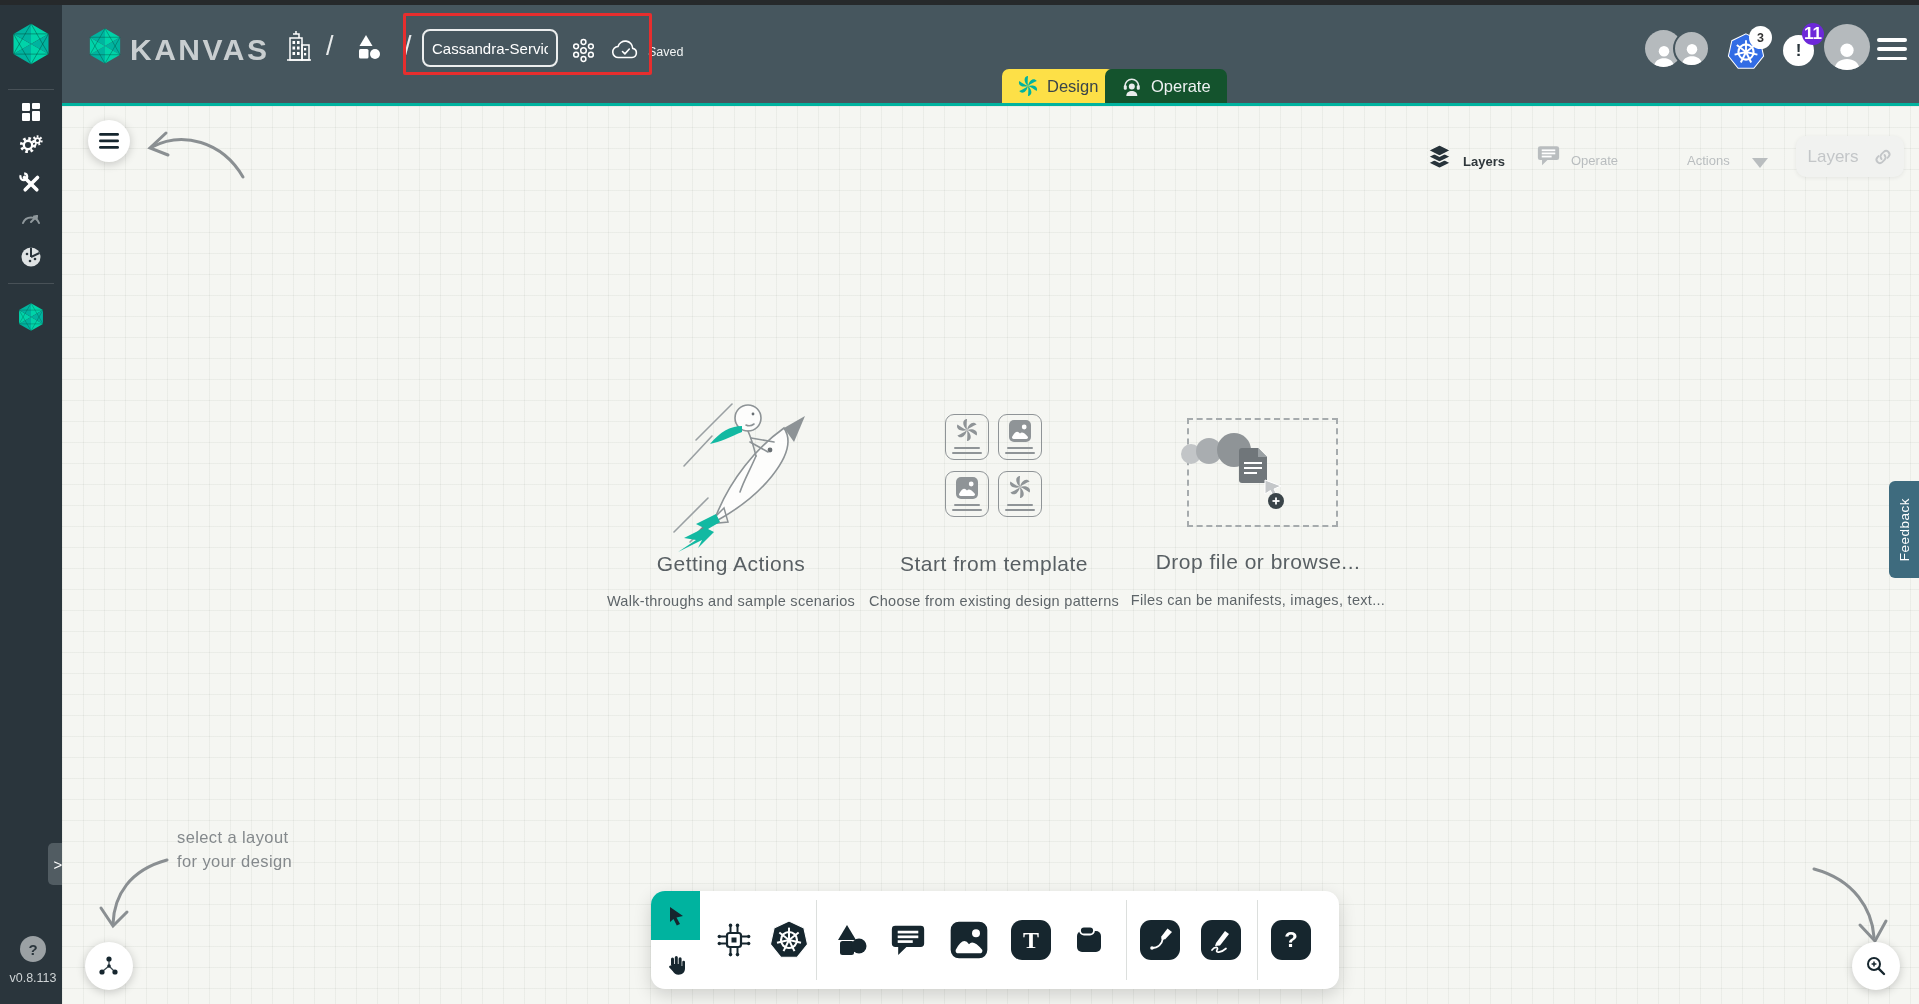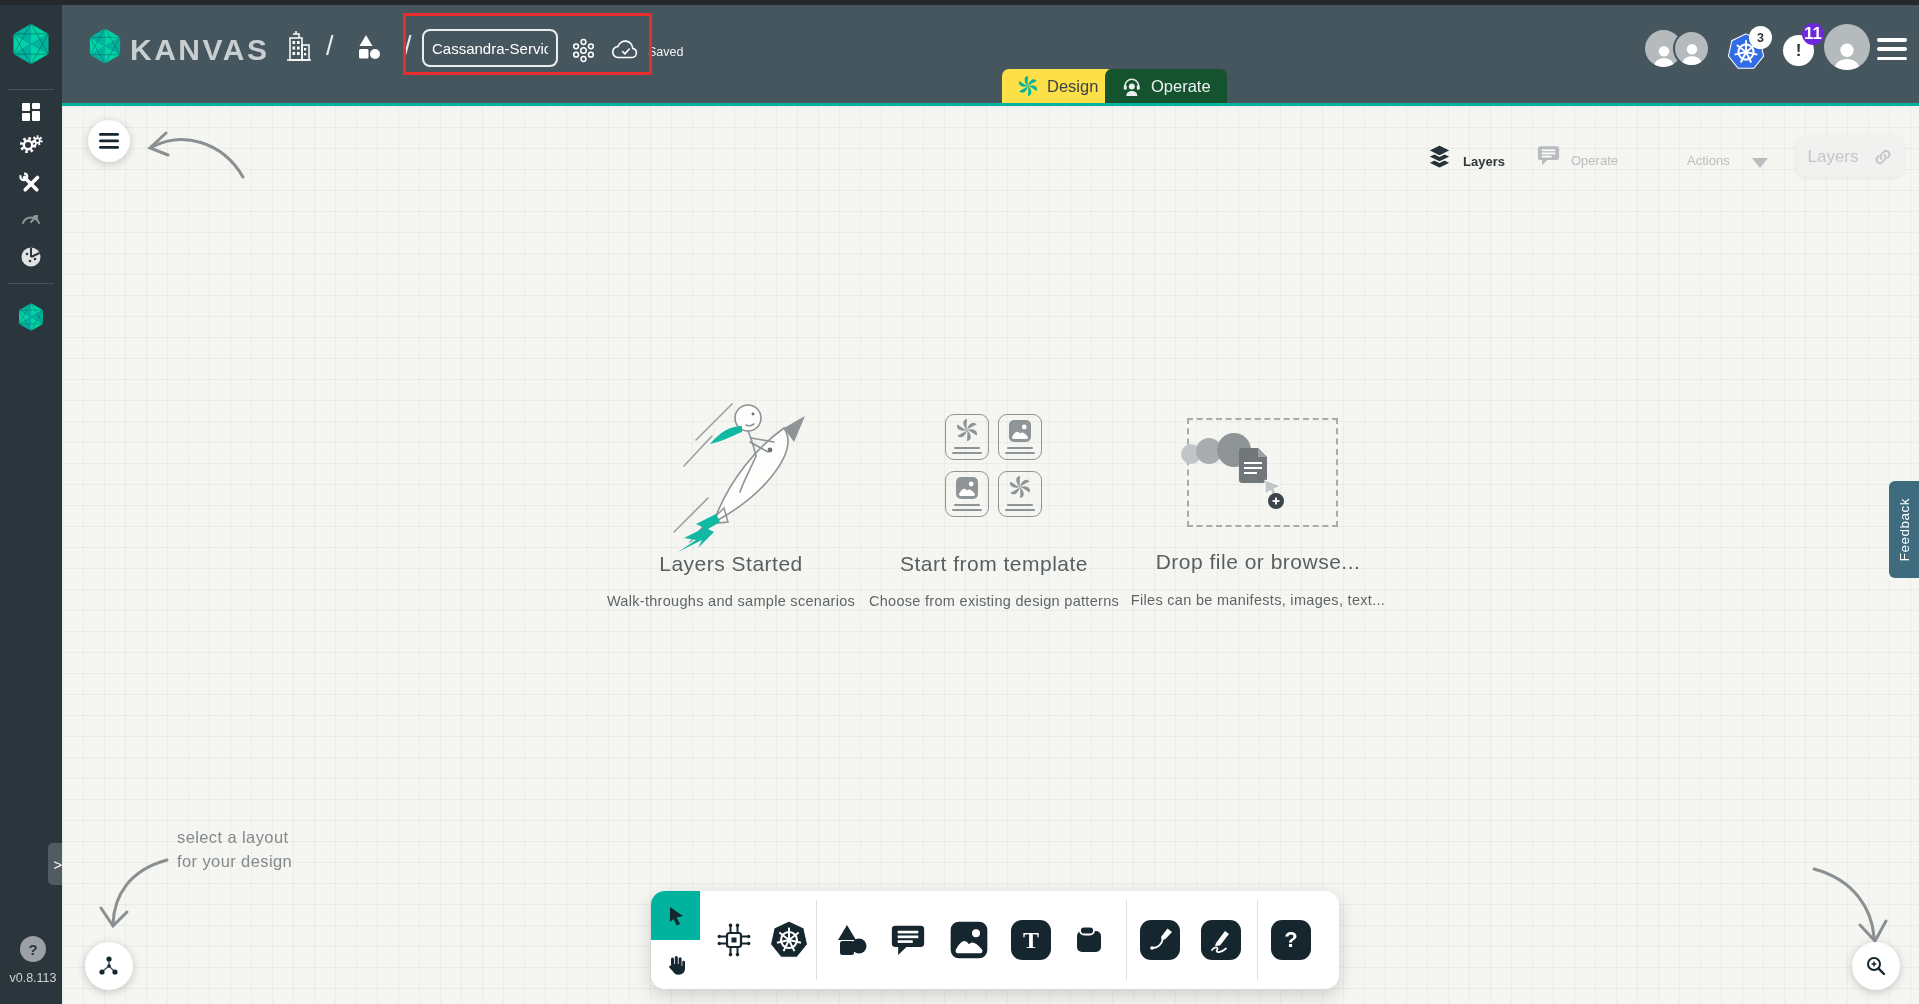--- a/index.html
+++ b/index.html
@@ -348,21 +348,21 @@
           <circle cx="98" cy="36" r="13" fill="#fdfdfc"></circle>
           <path d="M104 42 q-4 3 -8 1"></path>
           <path d="M98 49 C 102 58 104 66 106 74"></path>
           <path d="M101 56 L124 60"></path>
             <path d="M100 60 L118 70"></path>
           <path d="M106 74 C 100 88 94 98 90 110"></path>
         </g>
         <circle cx="103" cy="32" r="1.4" fill="#6a7074"></circle>
         <path d="M92 44 C 80 44 70 50 60 62 C 70 60 80 55 92 50 Z" fill="#12b9a2"></path>
       </svg>
-      <div class="cardtitle" style="left:509px;top:446px">Layers Started</div>
+      <div class="cardtitle" style="left:509px;top:446px">Getting Actions</div>
       <div class="cardsub" style="left:509px;top:487px">Walk-throughs and sample scenarios</div>
     </div>
 
     <div>
       <div class="tplcell" style="left:883px;top:308px">
         <svg width="22" height="22" style="color:#8f9497">
             <use href="#pinwheel"></use>
           </svg>
         <div style="width:30px">
             <div class="tline" style="width:26px;margin:0 auto 3px"></div>

